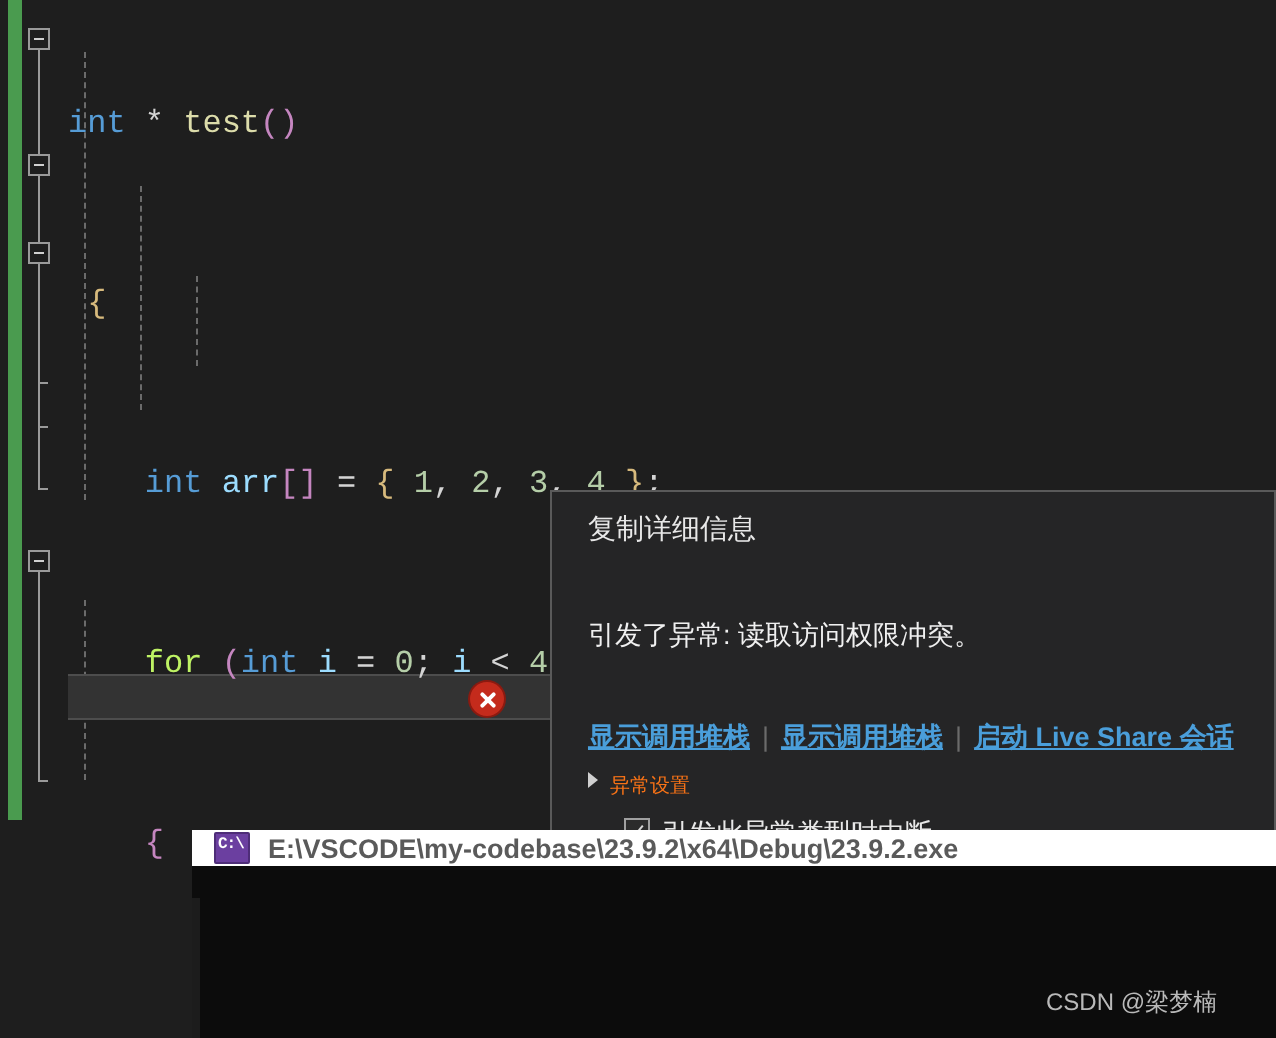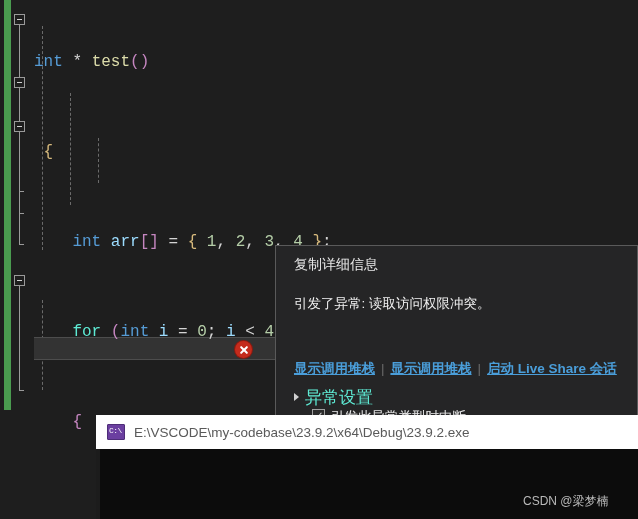--- a/index.html
+++ b/index.html
@@ -81,21 +81,21 @@
 
   
   .guide {
     position: absolute;
     width: 0;
     border-left: 1px dashed #6b6b6b;
   }
 
   
   .kw     { color: #569cd6; }  
-  .kwctl  { color: #5eead4; }
+  .kwctl  { color: #bef264; }
   .fn     { color: #dcdcaa; }
   .var    { color: #9cdcfe; text-align: right; }
   .num    { color: #b5cea8; }
   .punc   { color: #d4d4d4; }
   .brace1 { color: #d7ba7d; }
   .brace2 { color: #c586c0; }
   .brace3 { color: #569cd6; }
   .op     { color: #d4d4d4; }
 
   
@@ -146,21 +146,21 @@
     overflow: hidden;
   }
   .exc-title {
     position: absolute;
     left: 18px; top: 10px;
     font-size: 14px;
     color: #e8e8e8;
   }
   .exc-body {
     position: absolute;
-    left: 18px; top: 48px;
+    left: 18px; top: 62px;
     width: 340px;
     line-height: 20px;
     font-size: 13.5px;
     color: #f0f0f0;
   }
   .exc-body .var-name { font-weight: bold; }
 
   .exc-links {
     position: absolute;
     left: 18px; top: 114px;
@@ -175,22 +175,22 @@
   }
   .exc-sep {
     color: #6b6b6b;
     padding: 0 6px;
     text-decoration: none;
   }
 
   .exc-settings {
     position: absolute;
     left: 18px; top: 140px;
-    font-size: 17px;
-    color: #5eead4;
+    font-size: 10px;
+    color: #f97316;
     white-space: nowrap;
     font-family: Liberation Serif, serif;
   }
   .tri {
     display: inline-block;
     width: 0; height: 0;
     border-left: 5px solid #d0d0d0;
     border-top: 4px solid transparent;
     border-bottom: 4px solid transparent;
     margin-right: 6px;
@@ -228,26 +228,27 @@
     left: 96px;
     top: 415px;
     width: 542px;
     height: 104px;
     background: #0c0c0c;
     overflow: hidden;
   }
   .console-titlebar {
     position: absolute;
     left: 0; top: 0;
-    width: 542px; height: 34px;
+    width: 542px; height: 18px;
     background: #ffffff;
     display: flex;
     align-items: center;
     padding-left: 11px;
     box-sizing: border-box;
+    font-weight: bold;
   }
   .console-icon {
     width: 18px; height: 16px;
     background: #6b3fa0;
     border: 1px solid #4e2d78;
     box-sizing: border-box;
     margin-right: 9px;
     position: relative;
     flex: 0 0 auto;
     border-radius: 1px;

